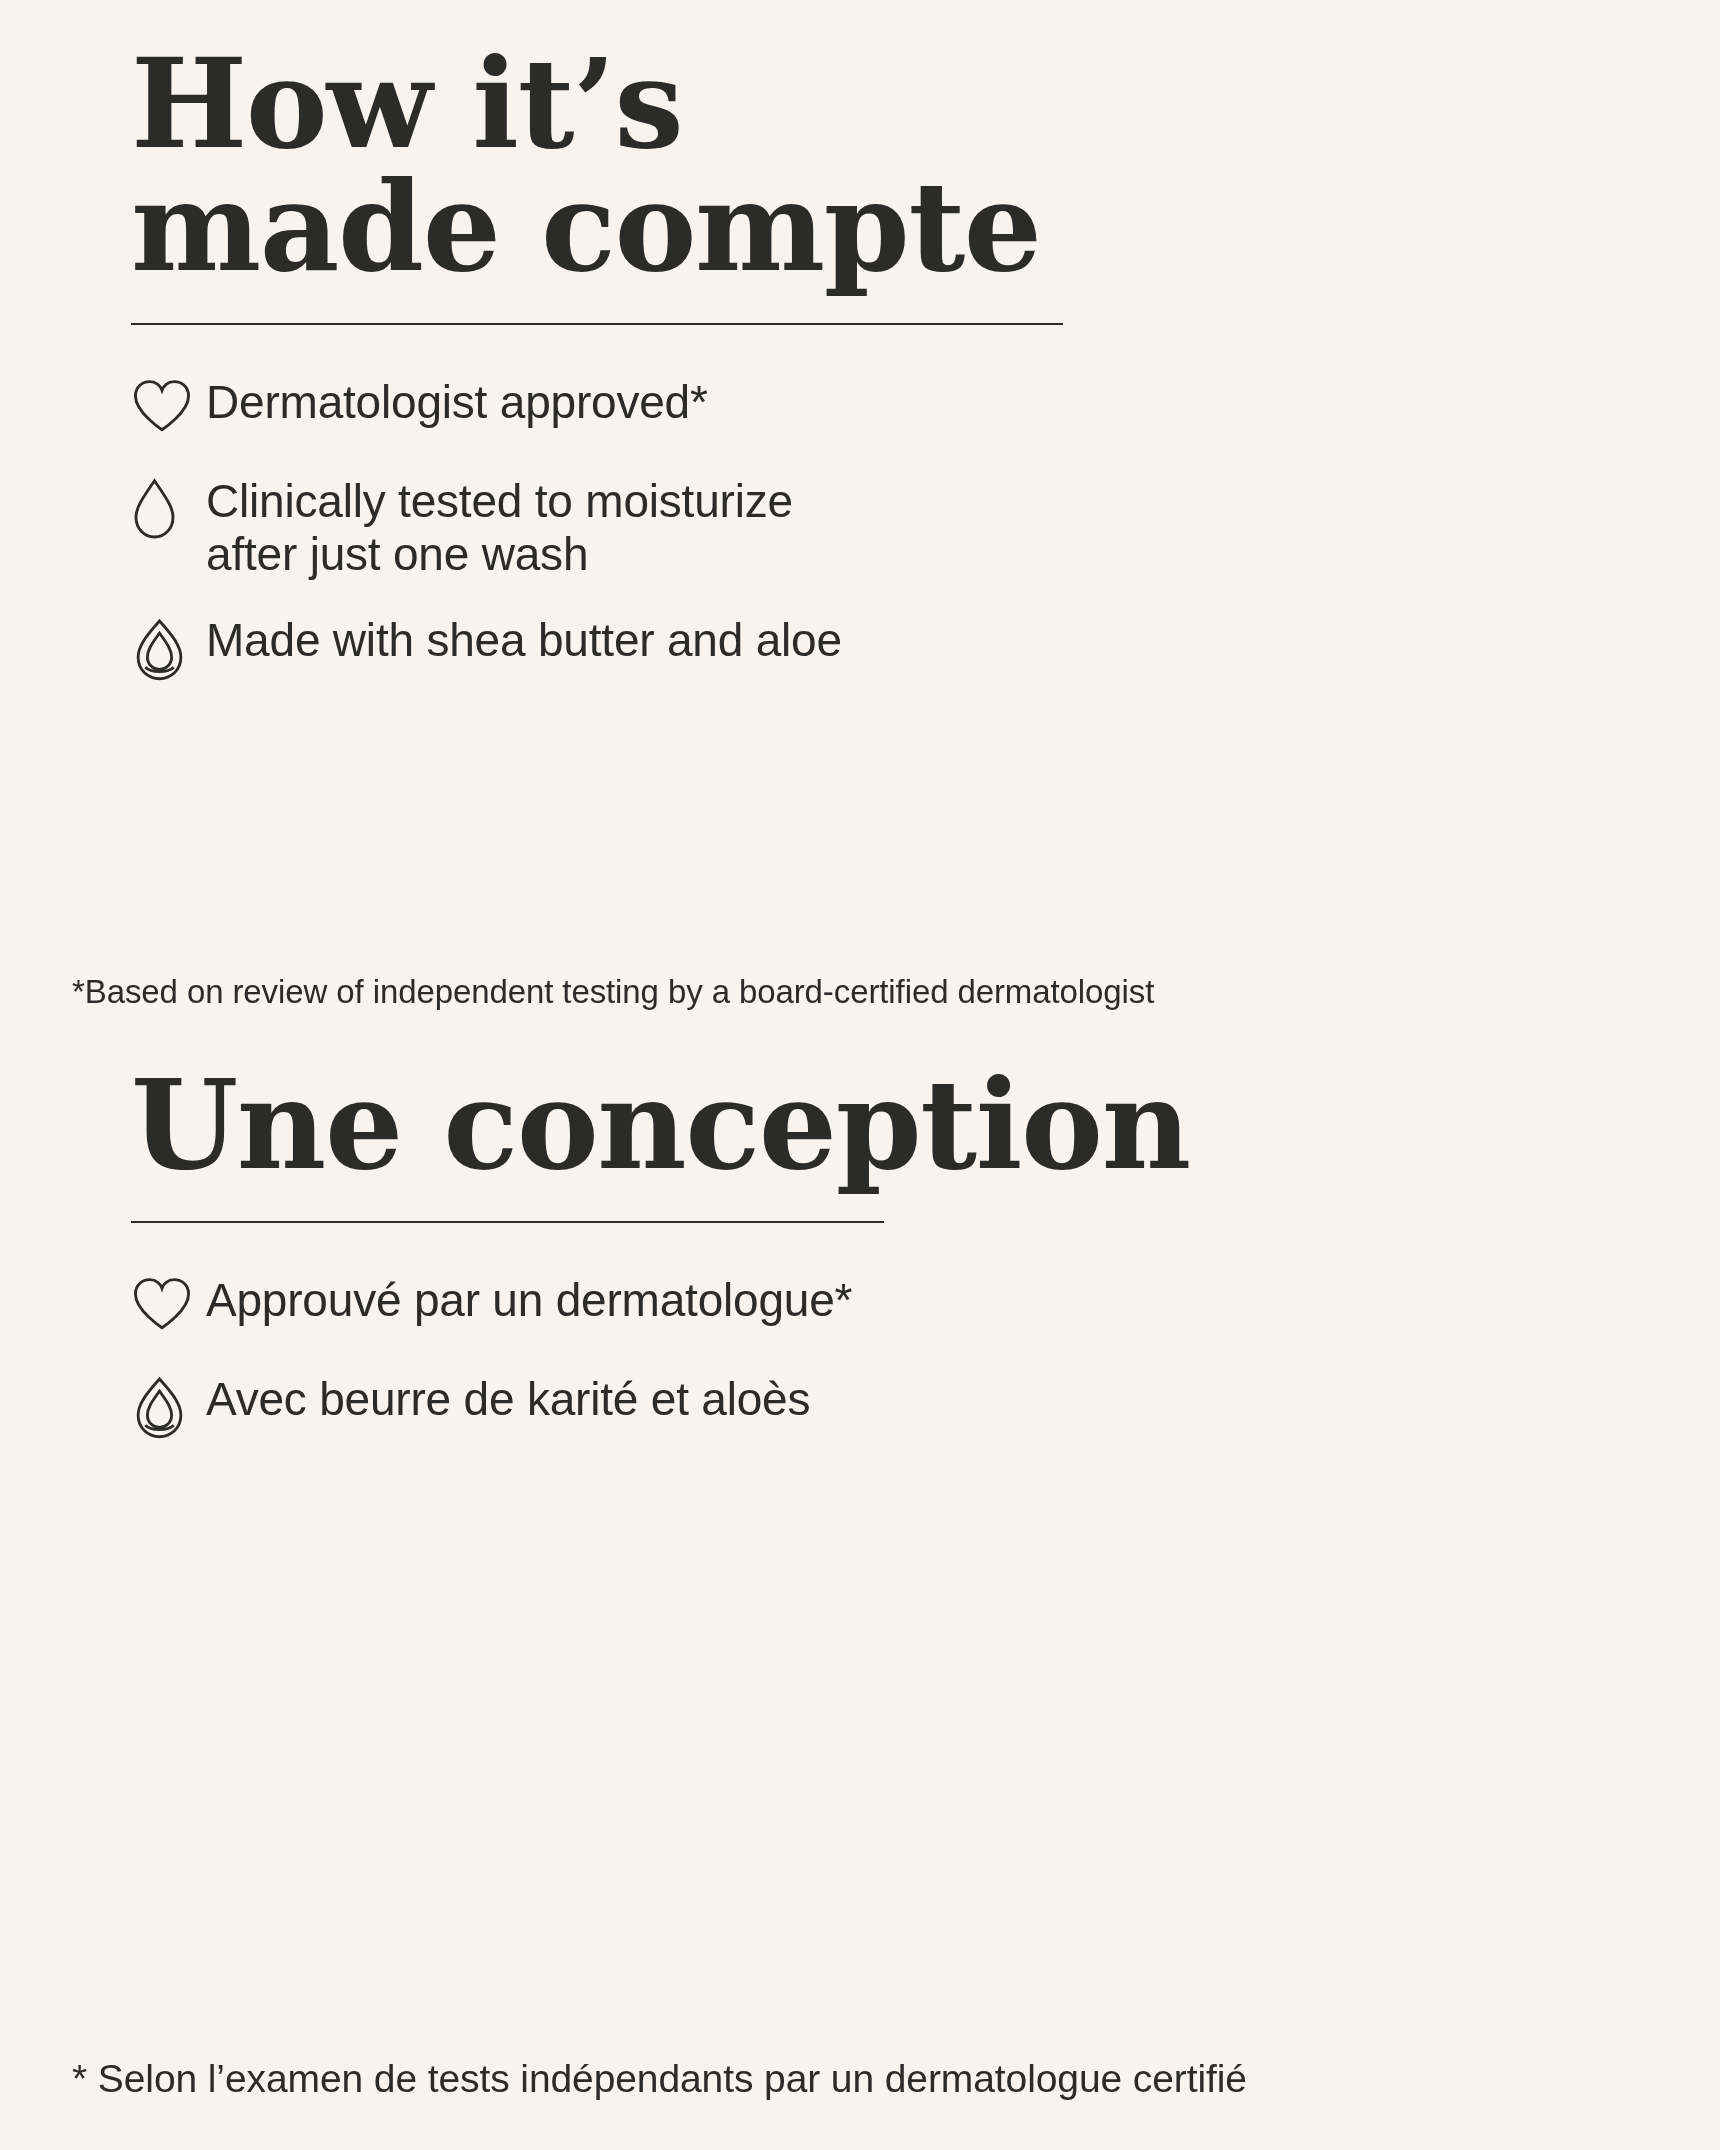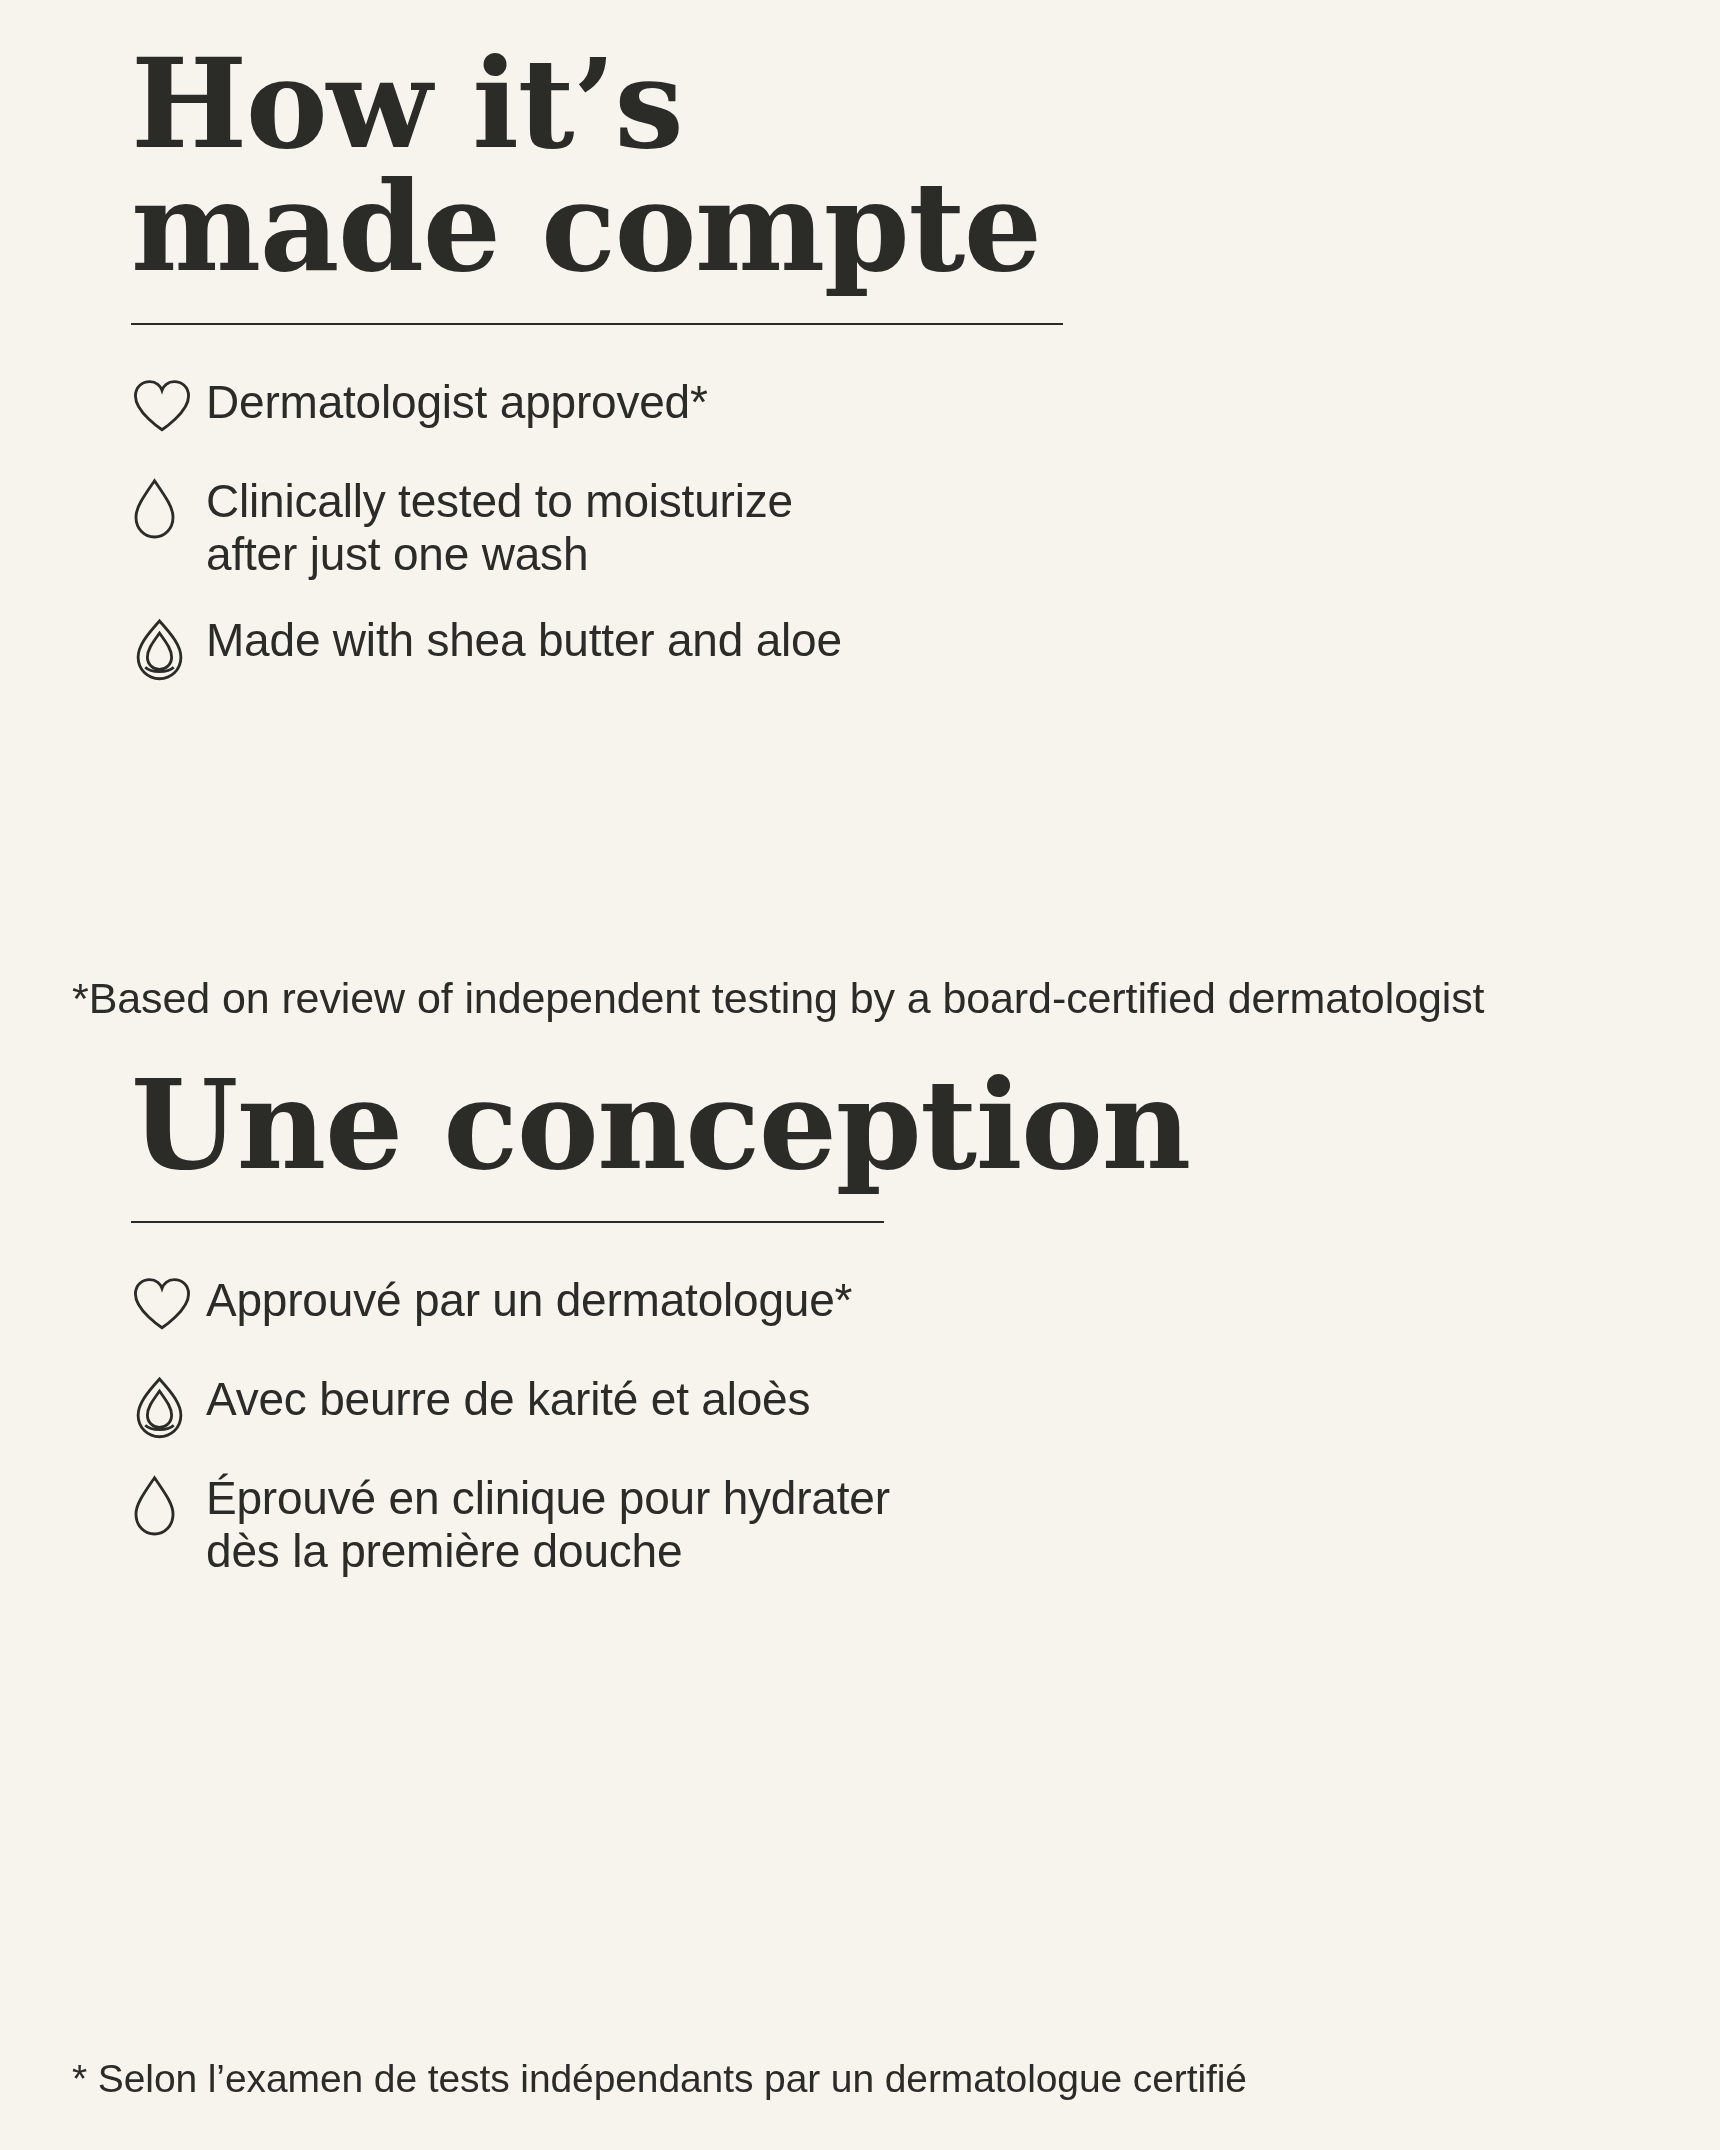--- a/index.html
+++ b/index.html
@@ -72,21 +72,21 @@
     box-sizing: border-box;
   }
   .bullet-text {
     font-size: 46px;
     line-height: 1.17;
     color: #2b2b28;
     letter-spacing: -0.2px;
     padding-top: 1.4px;
   }
   .footnote {
-    font-size: 43px;
+    font-size: 33px;
     line-height: 1.3;
     color: #2b2b28;
     letter-spacing: -0.1px;
   }
   .footnote-en {
     position: absolute;
     left: 72px;
     top: 971px;
   }
   .footnote-fr {
@@ -169,31 +169,20 @@
         <span class="bullet-icon">
           <svg width="57" height="65" viewBox="0 0 80 90" fill="none" stroke="#2b2b28" stroke-width="4">
             <path d="M40 5 C 22 25, 10 40, 10 56 C 10 74, 24 86, 40 86 C 56 86, 70 74, 70 56 C 70 40, 58 25, 40 5 Z"></path>
             <path d="M40 22 C 30 36, 23 45, 23 56 C 23 66, 31 73, 40 73 C 49 73, 57 66, 57 56 C 57 45, 50 36, 40 22 Z"></path>
             <path d="M20 70 C 28 78, 52 78, 60 70"></path>
           </svg>
         </span>
         <span class="bullet-text">Avec beurre de karité et aloès</span>
       </div>
 
-      <div class="bullet">
-        <span class="bullet-icon">
-          <svg width="47" height="63" viewBox="0 0 66 88" fill="none" stroke="#2b2b28" stroke-width="4">
-            <path d="M33 5 C 18 27, 7 42, 7 56 C 7 73, 19 84, 33 84 C 47 84, 59 73, 59 56 C 59 42, 48 27, 33 5 Z"></path>
-          </svg>
-        </span>
-        <span class="bullet-text">
-          <span>Éprouvé en clinique pour hydrater</span><br>
-          <span>dès la première douche</span>
-        </span>
-      </div>
 
     </div>
   </div>
 
   <div class="footnote footnote-fr">*  Selon l’examen de tests indépendants par un dermatologue certifié</div>
 
 </div>
 
 
 </body></html>

